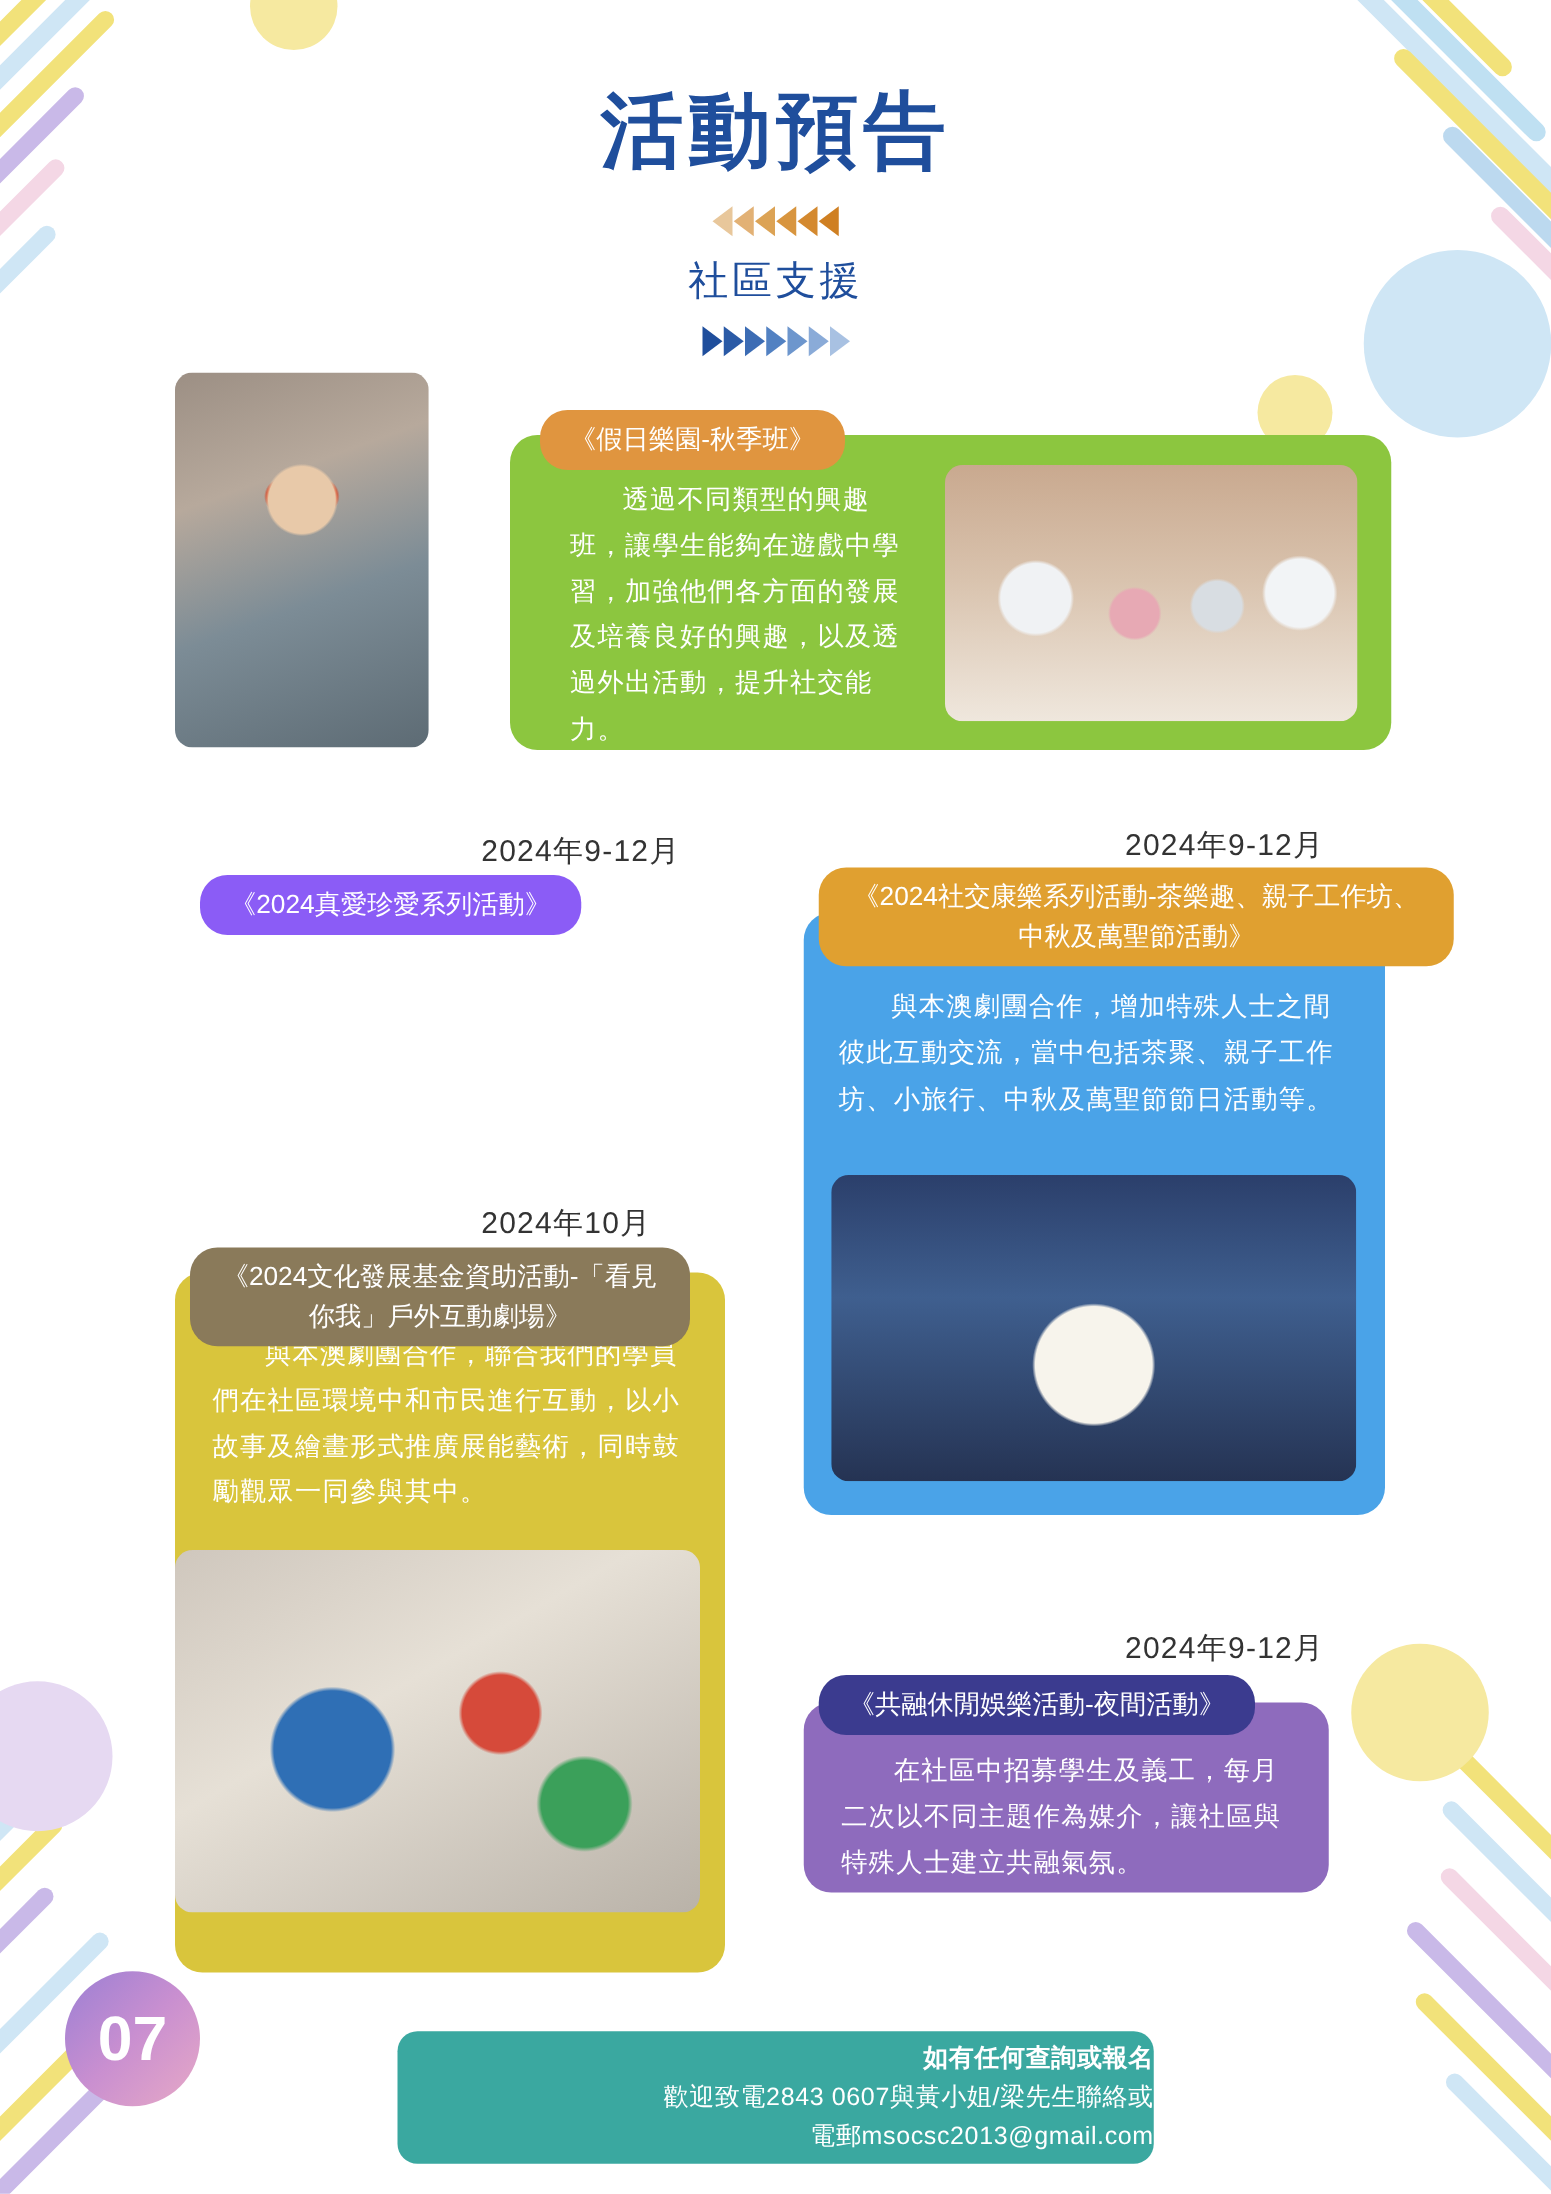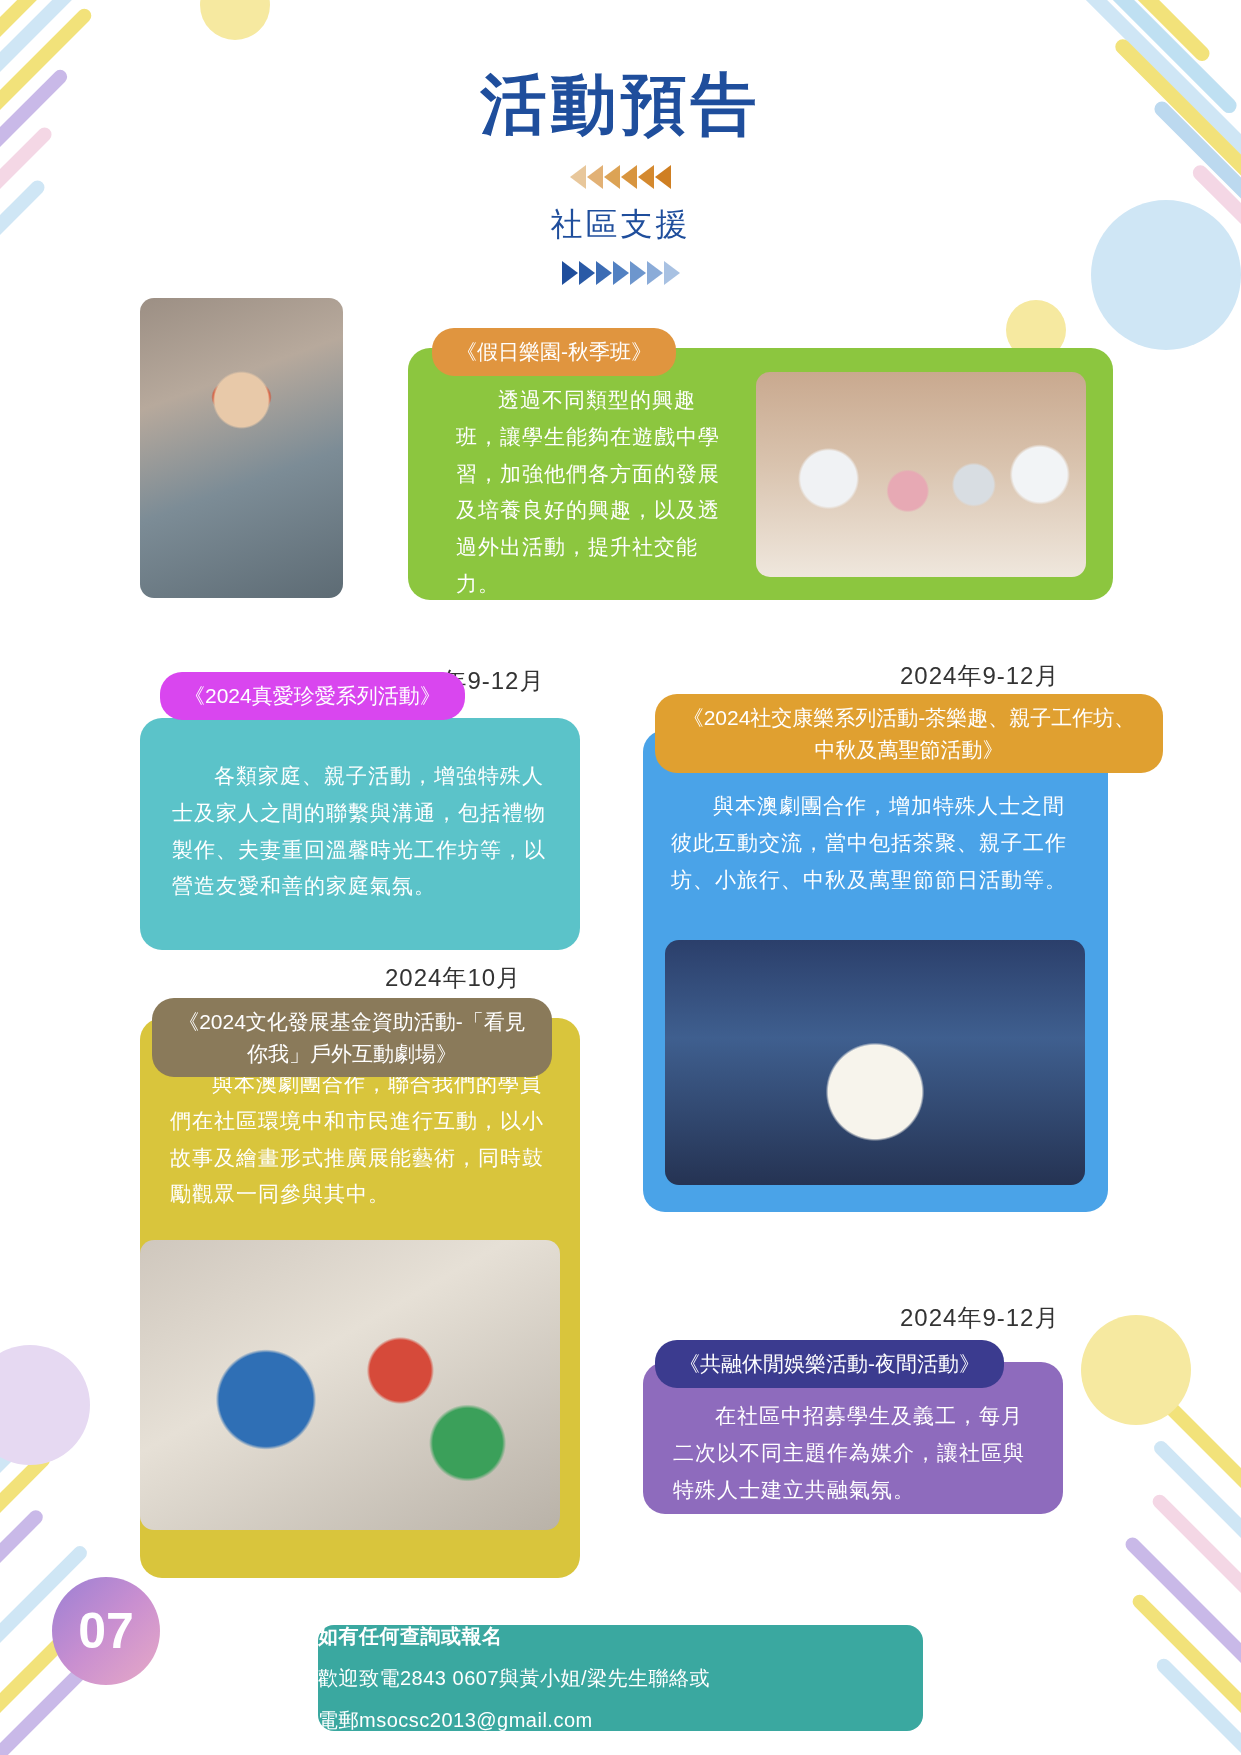--- a/index.html
+++ b/index.html
@@ -80,22 +80,22 @@
     linear-gradient(180deg,#2b3f6b 0%, #3f5f8f 40%, #253353 100%);}
   .ph4{background:
     radial-gradient(circle at 30% 55%, #2f6fb5 0 14%, transparent 15%),
     radial-gradient(circle at 62% 45%, #d64a3a 0 10%, transparent 11%),
     radial-gradient(circle at 78% 70%, #3ba05a 0 9%, transparent 10%),
     linear-gradient(150deg,#cfc7bd 0%, #e6e0d6 40%, #b9b2a8 100%);}
 
   
   .footer{
     position:absolute;left:318px;top:1625px;width:605px;height:106px;
-    background:#3aa8a0;border-radius:16px;color:#fff;text-align:left;
-    display:flex;flex-direction:column;justify-content:center;gap:13px;
+    background:#3aa8a0;border-radius:16px;color:#fff;text-align:right;
+    display:flex;flex-direction:column;justify-content:center;gap:2px;
     font-size:20px;line-height:1.45;letter-spacing:0.5px;
   }
   .pagenum{
     position:absolute;left:52px;bottom:70px;width:108px;height:108px;border-radius:50%;
     background:linear-gradient(135deg,#9b7fd4 0%, #c98fd0 50%, #e7a9c6 100%);
     color:#fff;font-size:50px;font-weight:bold;display:flex;align-items:center;justify-content:center;
   }
 </style>
 </head>
 <body>
@@ -168,24 +168,21 @@
 
   <div class="photo ph1" style="left:140px;top:298px;width:203px;height:300px;"></div>
 
   <div class="card" style="left:408px;top:348px;width:705px;height:252px;background:#8cc63f;">
     <div class="body-text" style="position:absolute;left:36px;top:34px;width:270px;text-indent:2em;margin-left:12px;">透過不同類型的興趣班，讓學生能夠在遊戲中學習，加強他們各方面的發展及培養良好的興趣，以及透過外出活動，提升社交能力。</div>
     <div class="photo ph2" style="left:348px;top:24px;width:330px;height:205px;"></div>
   </div>
   <div class="tag" style="left:432px;top:328px;background:#e0953f;">《假日樂園-秋季班》</div>
 
   <div class="date" style="left:385px;top:665px;">2024年9-12月</div>
-  <div class="card" style="left:140px;top:718px;width:440px;height:232px;background:#5bc3c9;">
-    <div class="body-text" style="position:absolute;left:32px;top:40px;width:380px;text-indent:2em;">各類家庭、親子活動，增強特殊人士及家人之間的聯繫與溝通，包括禮物製作、夫妻重回溫馨時光工作坊等，以營造友愛和善的家庭氣氛。</div>
-  </div>
-  <div class="tag" style="left:160px;top:672px;background:#d946ef;">《2024真愛珍愛系列活動》</div>
+  <div class="tag" style="left:160px;top:700px;background:#8b5cf6;">《2024真愛珍愛系列活動》</div>
 
   <div class="date" style="left:900px;top:660px;">2024年9-12月</div>
   <div class="card" style="left:643px;top:730px;width:465px;height:482px;background:#4aa3e8;">
     <div class="body-text" style="position:absolute;left:28px;top:58px;width:410px;text-indent:2em;">與本澳劇團合作，增加特殊人士之間彼此互動交流，當中包括茶聚、親子工作坊、小旅行、中秋及萬聖節節日活動等。</div>
     <div class="photo ph3" style="left:22px;top:210px;width:420px;height:245px;"></div>
   </div>
   <div class="tag wrap" style="left:655px;top:694px;width:508px;background:#e0a030;text-align:center;">《2024社交康樂系列活動-茶樂趣、親子工作坊、中秋及萬聖節活動》</div>
 
   <div class="date" style="left:385px;top:962px;">2024年10月</div>
   <div class="card" style="left:140px;top:1018px;width:440px;height:560px;background:#d9c53c;">

